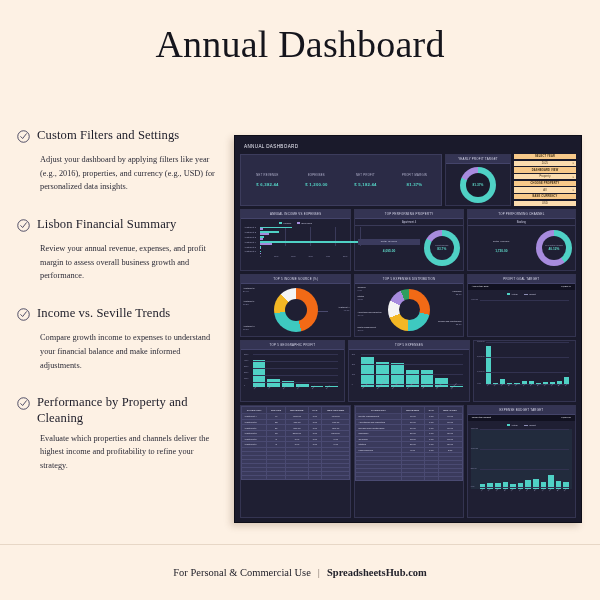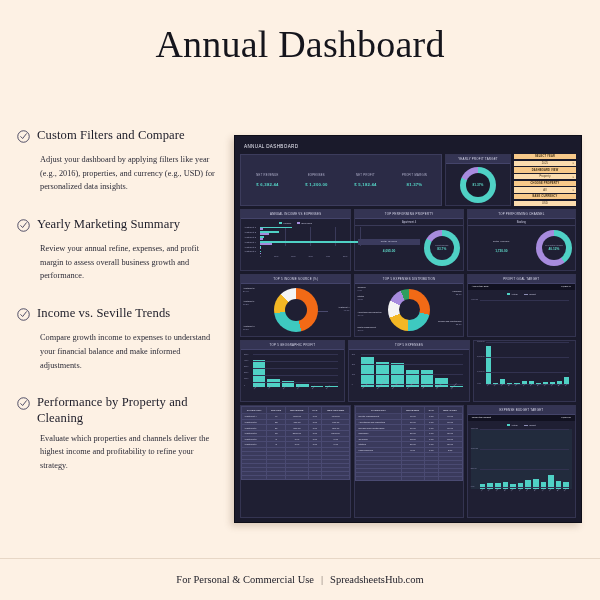--- a/index.html
+++ b/index.html
@@ -52,32 +52,32 @@
     font-size: 8.3px;
     line-height: 1.65;
     color: #2c2c38;
     max-width: 180px;
   }
 
   
   .footer {
     position: absolute;
     bottom: 0; left: 0; right: 0;
-    height: 42px;
+    height: 56px;
     border-top: 1px solid #e7d7c6;
     display: flex;
     align-items: center;
     justify-content: center;
     gap: 7px;
     font-family: "Liberation Serif", serif;
     font-size: 10.5px;
     color: #23232c;
   }
   .footer .sep { color: #7a6f66; }
-  .footer .brand { font-weight: 400; }
+  .footer .brand { font-weight: 700; }
 
   
   .dash-wrap {
     position: absolute;
     left: 234px;
     top: 135px;
     width: 348px;
     height: 388px;
     background: #1a1a2b;
     border: 1px solid #0e0e18;
@@ -314,36 +314,36 @@
 <div class="features">
 
   <div class="feature">
     <div class="feature-head">
       <span class="check-icon">
         <svg width="15" height="15" viewBox="0 0 24 24" fill="none" stroke="#2a2a4a" stroke-width="1.3">
           <circle cx="12" cy="12" r="9.2"></circle>
             <path d="M7.6 12.2 L10.6 15.2 L16.6 7.6" stroke-linecap="round"></path>
         </svg>
       </span>
-      <span class="feature-title">Custom Filters and Compare</span>
+      <span class="feature-title">Custom Filters and Settings</span>
     </div>
     <p class="feature-body">Adjust your dashboard by applying filters like year (e.g., 2016), properties, and currency (e.g., USD) for personalized data insights.</p>
   </div>
 
   <div class="feature">
     <div class="feature-head">
       <span class="check-icon">
         <svg width="15" height="15" viewBox="0 0 24 24" fill="none" stroke="#2a2a4a" stroke-width="1.3">
           <circle cx="12" cy="12" r="9.2"></circle>
             <path d="M7.6 12.2 L10.6 15.2 L16.6 7.6" stroke-linecap="round"></path>
         </svg>
       </span>
-      <span class="feature-title">Yearly Marketing Summary</span>
-    </div>
-    <p class="feature-body">Review your annual refine, expenses, and profit margin to assess overall business growth and performance.</p>
+      <span class="feature-title">Lisbon Financial Summary</span>
+    </div>
+    <p class="feature-body">Review your annual revenue, expenses, and profit margin to assess overall business growth and performance.</p>
   </div>
 
   <div class="feature">
     <div class="feature-head">
       <span class="check-icon">
         <svg width="15" height="15" viewBox="0 0 24 24" fill="none" stroke="#2a2a4a" stroke-width="1.3">
           <circle cx="12" cy="12" r="9.2"></circle>
             <path d="M7.6 12.2 L10.6 15.2 L16.6 7.6" stroke-linecap="round"></path>
         </svg>
       </span>

